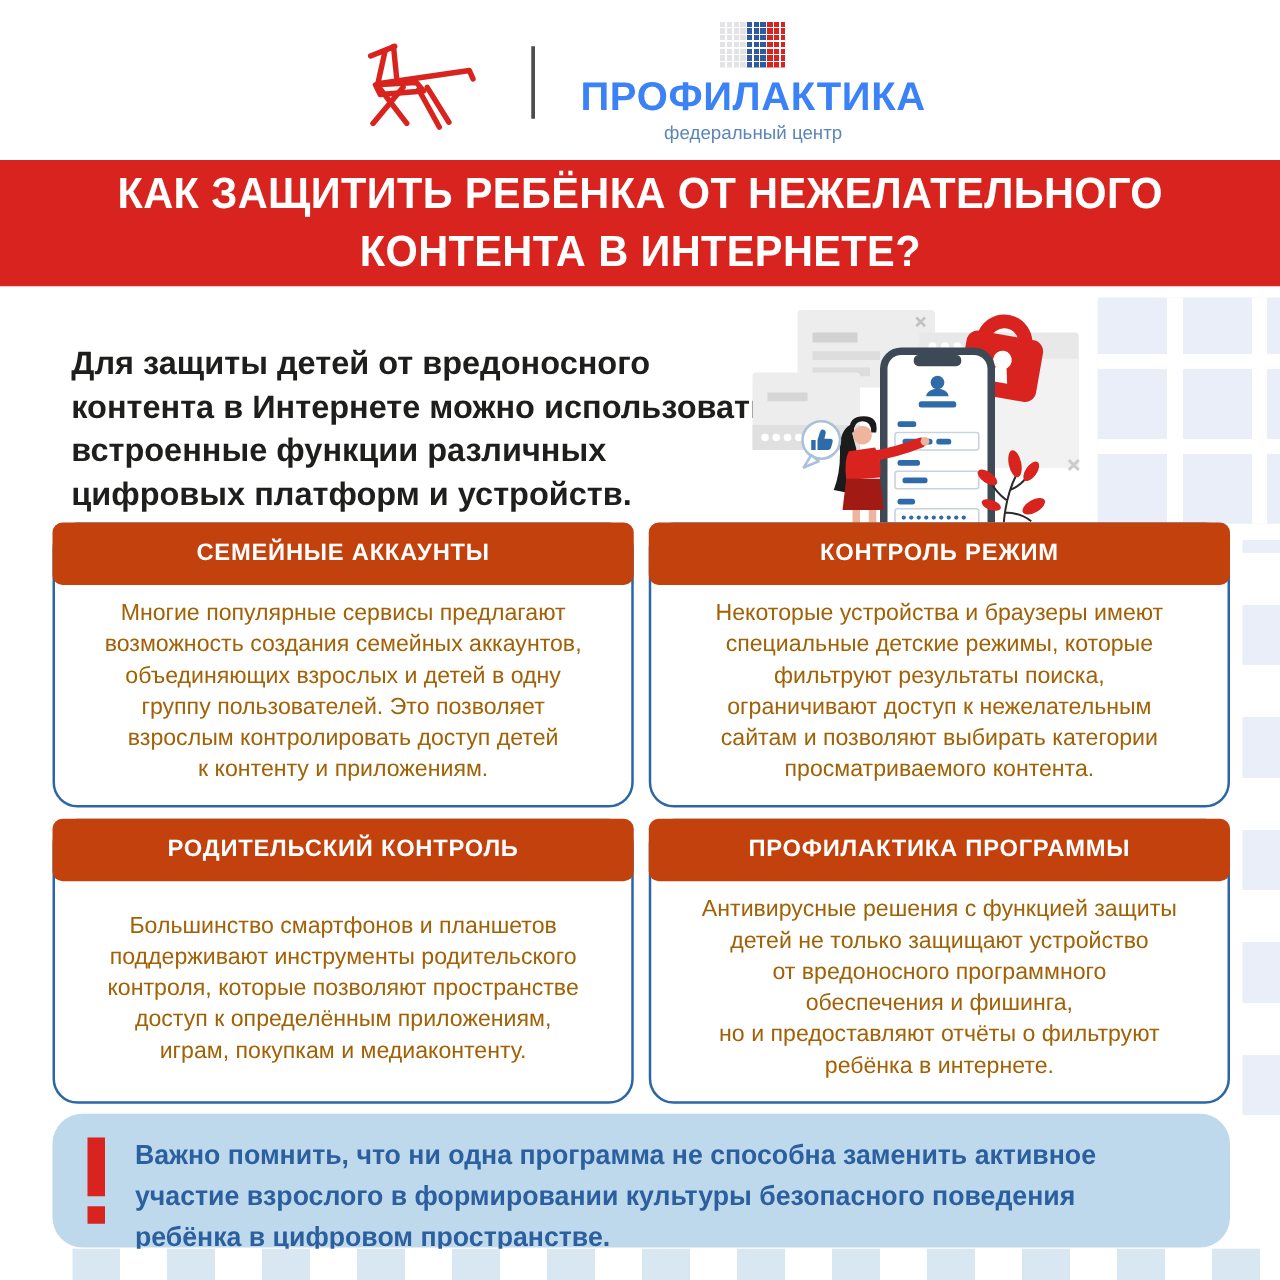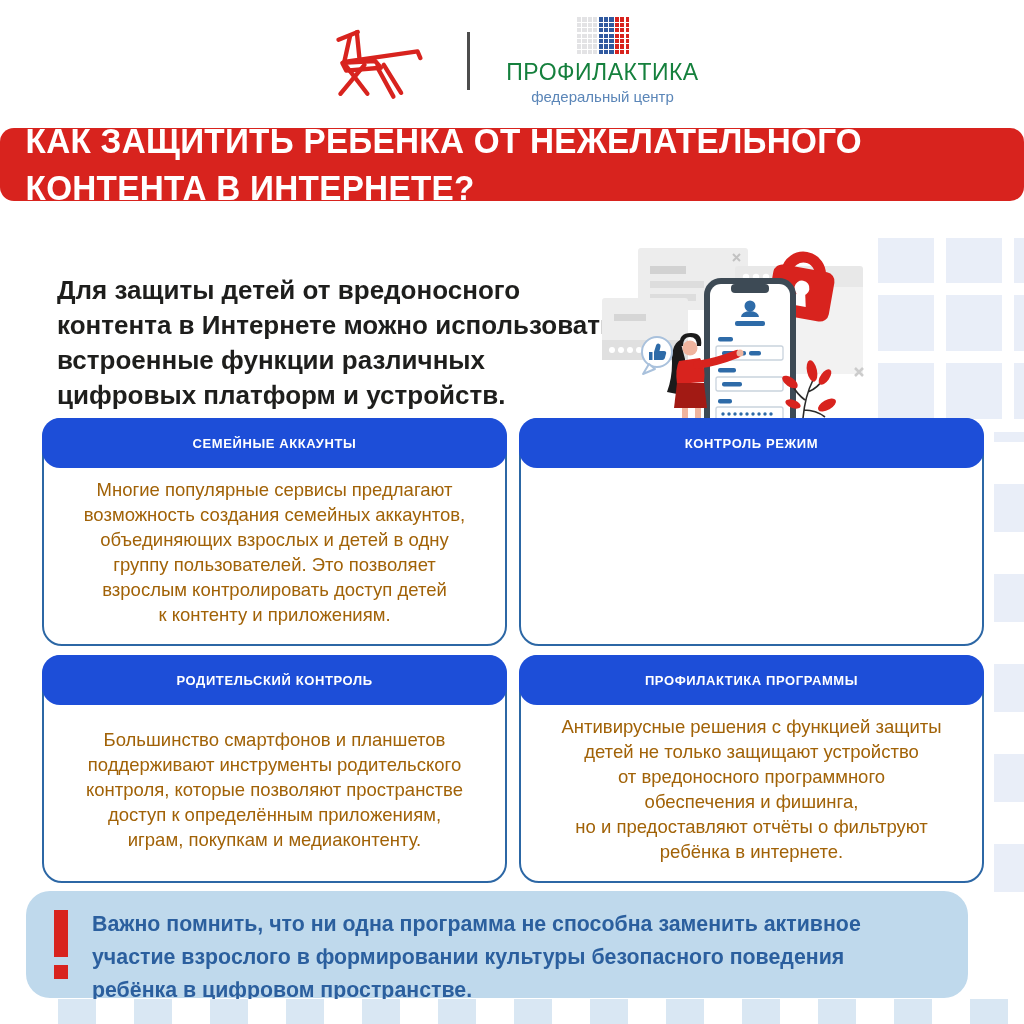--- a/index.html
+++ b/index.html
@@ -10,27 +10,27 @@
   .logos { position:absolute; top:16px; left:0; right:0; display:flex;
            justify-content:center; align-items:center; gap:36px; }
   .horse-svg { width:106px; height:78px; }
   .logo-divider { width:3px; height:58px; background:#4d4d4d; }
   .brand { display:flex; flex-direction:column; align-items:center; }
   .mosaic { width:52px; height:38px; margin-bottom:5px;
     background:
       repeating-linear-gradient(0deg, transparent 0 4.2px, #ffffff 4.2px 5.4px),
       repeating-linear-gradient(90deg, transparent 0 4.2px, #ffffff 4.2px 5.4px),
       linear-gradient(90deg, #e3e3e5 0 40%, #30599f 40% 71%, #d8231e 71% 100%); }
-  .brand-name { font-size:23px; font-weight:400; color:#15803d; letter-spacing:0.5px; }
+  .brand-name { font-size:32px; font-weight:700; color:#3b82f6; letter-spacing:0.5px; }
   .brand-sub { font-size:15px; color:#5b86b8; margin-top:2px; }
 
   
-  .banner { position:absolute; top:128px; left:0; width:100%; height:73px;
+  .banner { position:absolute; top:128px; left:0; width:100%; height:101px;
             background:#d8231e; display:flex; flex-direction:column;
-            justify-content:center; gap:7px;border-radius:14px; }
+            justify-content:center; align-items:center; gap:7px; }
   .banner-line { color:#ffffff; font-weight:700; font-size:35px; letter-spacing:0.3px;
                  transform:scaleX(0.95); white-space:nowrap; }
 
   
   .intro { position:absolute; left:42px; top:258px; width:610px; margin:15px;
            font-size:26px; font-weight:700; color:#1e1e1c; line-height:35px;
            white-space:pre-line; }
 
   
   .deco-grid-topright { position:absolute; left:878px; top:238px; width:146px; height:181px;
@@ -43,29 +43,29 @@
   .deco-stripes-bottom { position:absolute; left:58px; right:0; top:999px; height:25px;
     background: repeating-linear-gradient(90deg, #d9e7f3 0 38px, #ffffff 38px 76px); }
 
   .illus { position:absolute; left:600px; top:236px; width:424px; height:182px; }
 
   
   .cards { position:absolute; left:42px; top:418px; width:942px; display:grid;
            grid-template-columns:1fr 1fr; column-gap:12px; row-gap:9px; }
   .card { height:228px; box-sizing:border-box; background:#ffffff;
           border:2px solid #2c67a5; border-radius:20px; }
-  .card-head { margin:-2px -2px 0; height:50px; background:#1d4ed8; border-radius:18px;
+  .card-head { margin:-2px -2px 0; height:50px; background:#c2410c; border-radius:8px;
                display:flex; align-items:center; justify-content:center;
-               color:#ffffff; font-size:13px; font-weight:700; letter-spacing:0.6px; }
+               color:#ffffff; font-size:19px; font-weight:700; letter-spacing:0.6px; }
   .card-body { height:176px; display:flex; align-items:center; justify-content:center;
                padding:4px 12px 12px; box-sizing:border-box; text-align:center;
                font-size:18.5px; line-height:25px; color:#a16207; white-space:pre-line; }
 
   
-  .note { position:absolute; left:26px; top:891px; width:942px; height:107px;
+  .note { position:absolute; left:42px; top:891px; width:942px; height:107px;
           box-sizing:border-box; background:#bfd9ec; border-radius:24px;
           display:flex; align-items:flex-start; padding:16px 28px 0 28px; }
   .excl { display:flex; flex-direction:column; align-items:center; margin-top:3px; }
   .excl-bar { width:14px; height:47px; background:#d8231e; }
   .excl-dot { width:14px; height:14px; background:#d8231e; margin-top:8px; }
   .note-text { margin:0 0 0 24px; font-size:22px; font-weight:700; color:#2b5f9e;
                line-height:33px; white-space:pre-line; transform:scaleX(0.97);
                transform-origin:left center; }
 </style>
 </head>
@@ -195,20 +195,26 @@
       <div class="card-head">СЕМЕЙНЫЕ АККАУНТЫ</div>
       <div class="card-body">Многие популярные сервисы предлагают
 возможность создания семейных аккаунтов,
 объединяющих взрослых и детей в одну
 группу пользователей. Это позволяет
 взрослым контролировать доступ детей
 к контенту и приложениям.</div>
     </article>
     <article class="card">
       <div class="card-head">КОНТРОЛЬ РЕЖИМ</div>
+      <div class="card-body">Некоторые устройства и браузеры имеют
+специальные детские режимы, которые
+фильтруют результаты поиска,
+ограничивают доступ к нежелательным
+сайтам и позволяют выбирать категории
+просматриваемого контента.</div>
     </article>
     <article class="card">
       <div class="card-head">РОДИТЕЛЬСКИЙ КОНТРОЛЬ</div>
       <div class="card-body">Большинство смартфонов и планшетов
 поддерживают инструменты родительского
 контроля, которые позволяют пространстве
 доступ к определённым приложениям,
 играм, покупкам и медиаконтенту.</div>
     </article>
     <article class="card">

